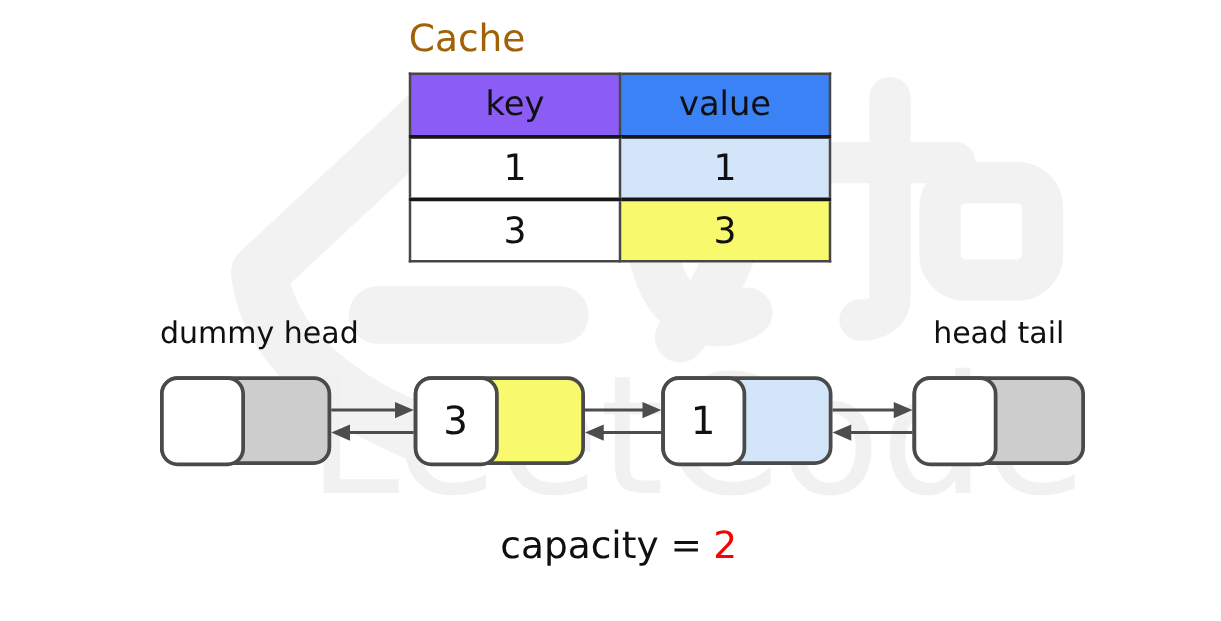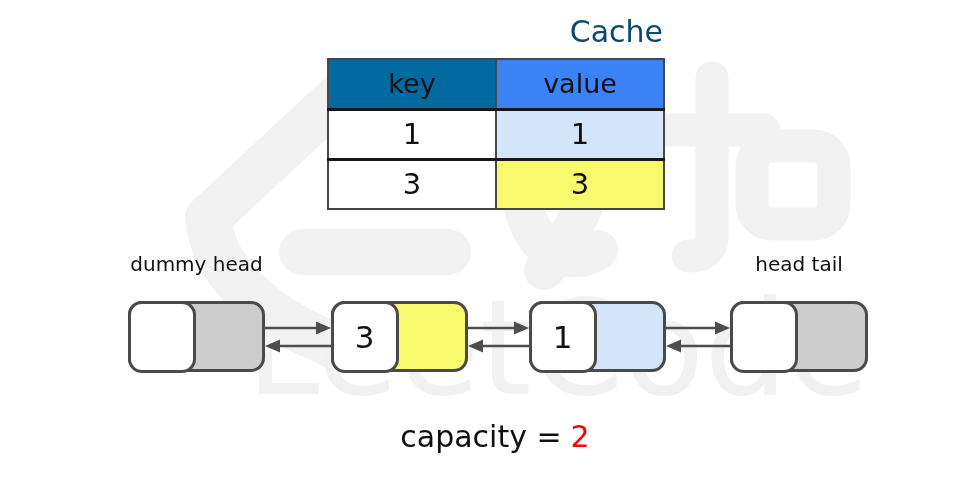--- a/index.html
+++ b/index.html
@@ -10,39 +10,39 @@
     overflow:hidden;
     font-family:"DejaVu Sans", sans-serif;
     color:#111;
   }
   
   .watermark{position:absolute;left:0;top:0;z-index:0;}
   
   .fg{position:absolute;z-index:2;}
   .title{
     left:327px;top:14px;width:336px;
-    text-align:right;font-size:30px;color:#0c4a6e;
+    text-align:left;font-size:30px;color:#a16207;
   }
   table.cache{
     left:327px;top:58px;
     border-collapse:collapse;
     position:absolute;z-index:2;
     table-layout:fixed;
   }
   table.cache th, table.cache td{
     width:168px;height:50px;box-sizing:border-box;
     border:2px solid #474747;
     text-align:center;vertical-align:middle;
     padding:0;
   }
   table.cache th{font-size:27px;font-weight:normal;color:#101010;}
   table.cache td{font-size:29px;color:#101010;background:#ffffff;}
   table.cache tbody td{border-top:3px solid #161616;}
   .node-label{
-    top:252px;text-align:center;font-size:20px;color:#101010;white-space:nowrap;
+    top:252px;text-align:center;font-size:24px;color:#101010;white-space:nowrap;
   }
   .node{
     top:301px;height:71px;box-sizing:border-box;
     border:3.5px solid #4a4a4a;border-radius:14px;
   }
   .node .inner{
     position:absolute;left:-3.5px;top:-3.5px;
     width:68px;height:calc(100% + 7px);box-sizing:border-box;
     background:#ffffff;border:3.5px solid #4a4a4a;border-radius:14px;
     display:flex;align-items:center;justify-content:center;
@@ -105,21 +105,21 @@
       <line x1="730" y1="346" x2="679" y2="346"></line>
       <polygon points="666,346 681,339.5 681,352.5"></polygon>
     </g>
   </svg>
 
   <div class="fg title">Cache</div>
 
   <table class="cache">
     <thead>
       <tr>
-        <th style="background-color: #0369a1;">key</th>
+        <th style="background-color: #8b5cf6;">key</th>
         <th style="background-color: #3b82f6;">value</th>
       </tr>
     </thead>
     <tbody>
       <tr>
         <td>1</td>
         <td style="background-color: rgb(211, 229, 248);">1</td>
       </tr>
       <tr>
         <td>3</td>

